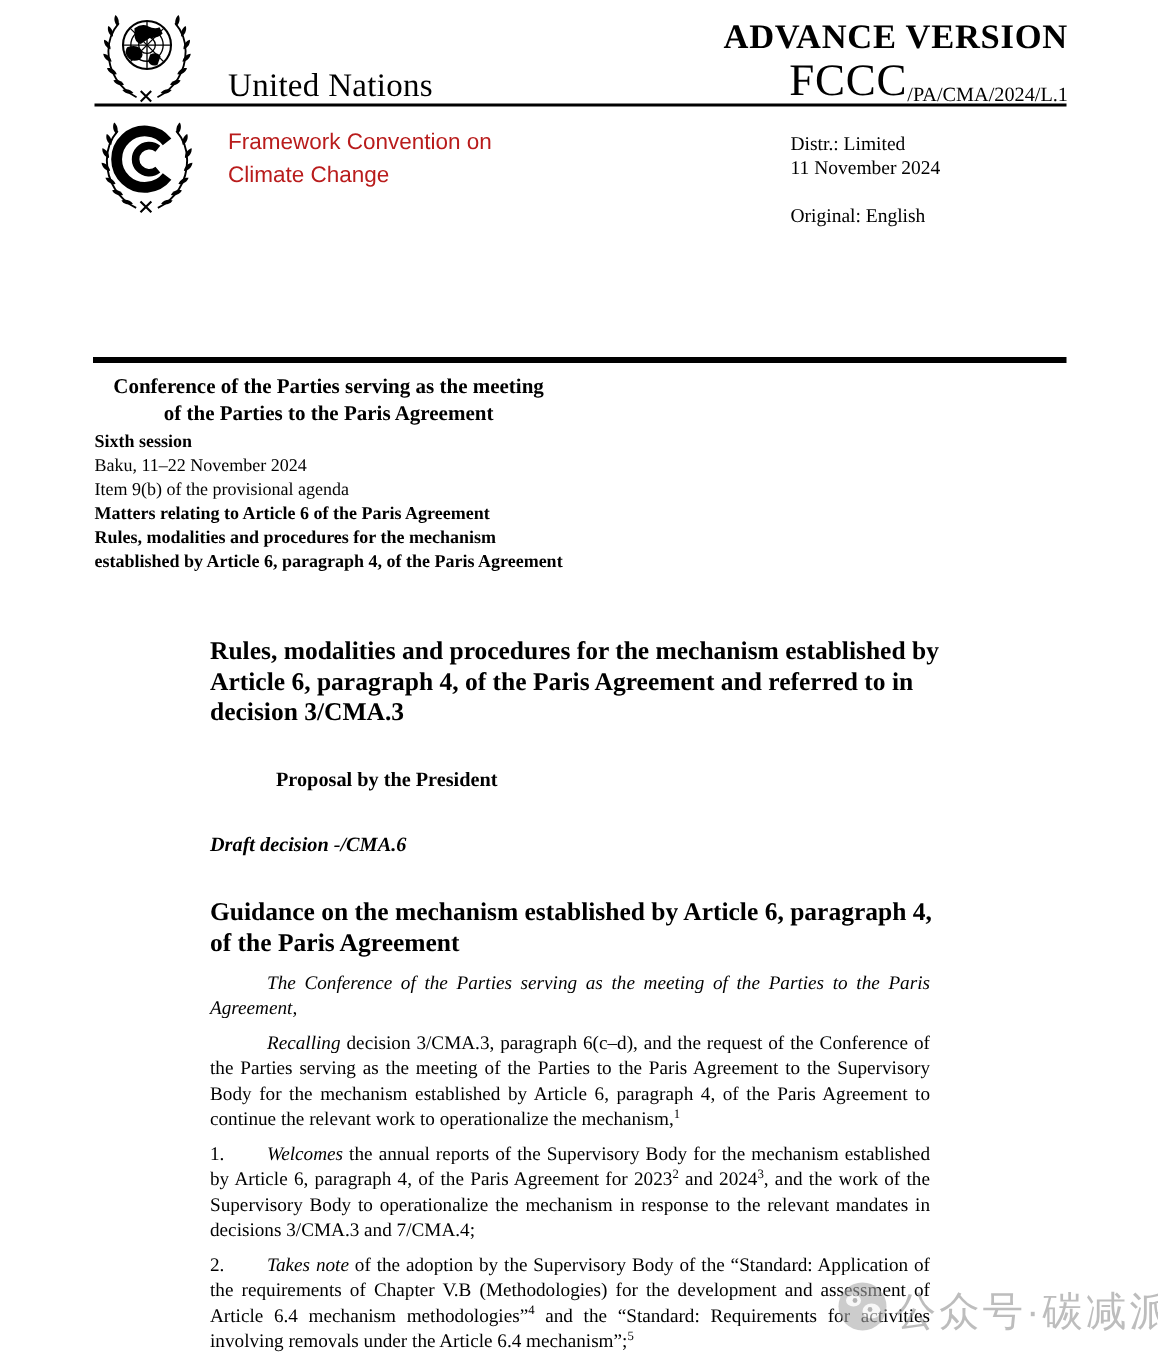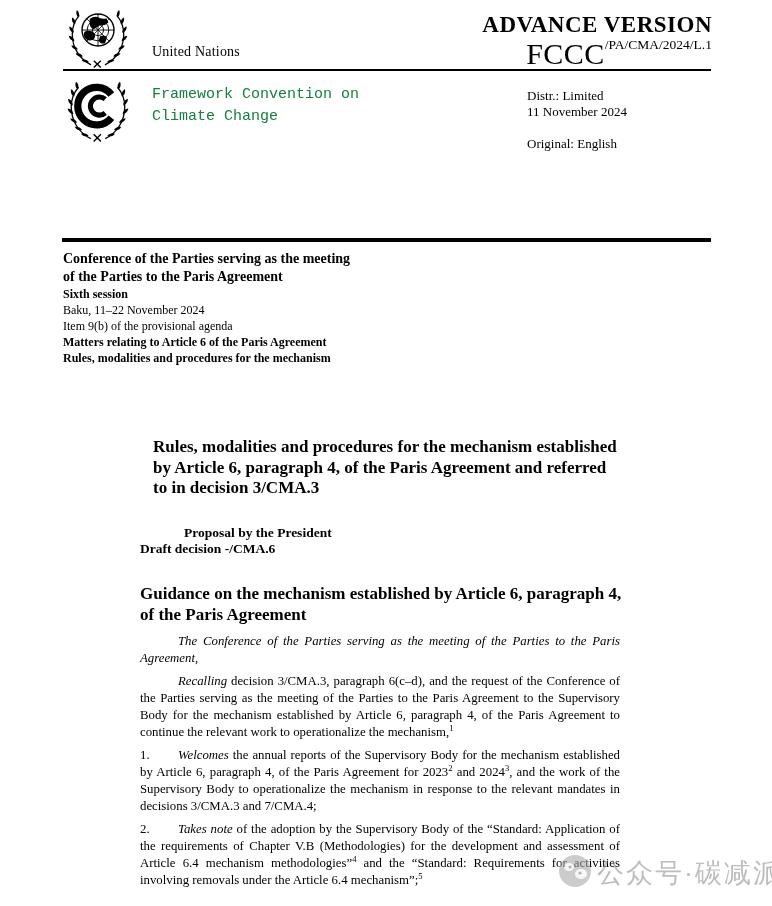--- a/index.html
+++ b/index.html
@@ -4,42 +4,42 @@
 <style>
   html,body{margin:0;padding:0;background:#ffffff;}
   .page{
     position:relative;width:772px;height:906px;background:#fff;
     font-family:"Liberation Serif","DejaVu Serif",serif;color:#000;
     overflow:hidden;
   }
   
   .un-emblem{position:absolute;left:62px;top:5px;width:72px;height:64px;}
   .fccc-emblem{position:absolute;left:61px;top:75px;width:74px;height:68px;}
-  .un-name{position:absolute;left:152px;top:44px;font-size:14px;letter-spacing:.2px;}
+  .un-name{position:absolute;left:152px;top:44px;font-size:22px;letter-spacing:.2px;}
   .advance{position:absolute;right:60px;top:12px;font-size:23px;font-weight:bold;letter-spacing:.5px;}
-  .doc-symbol{position:absolute;right:60px;top:37px;display:flex;align-items:flex-start;}
+  .doc-symbol{position:absolute;right:60px;top:37px;display:flex;align-items:flex-end;}
   .doc-symbol .main{font-size:30px;letter-spacing:.5px;}
   .doc-symbol .sub{font-size:13.5px;}
   .header-rule{position:absolute;left:63px;right:61px;top:69px;height:2px;background:#000;}
-  .org-name{position:absolute;left:152px;top:84px;font-family:Liberation Mono, monospace;
-    color:#15803d;font-size:15px;line-height:22px;font-weight:400;}
+  .org-name{position:absolute;left:152px;top:84px;font-family:Liberation Sans, sans-serif;
+    color:#b91c1c;font-size:15px;line-height:22px;font-weight:400;}
   .distr-block{position:absolute;left:527px;top:88px;font-size:13px;line-height:16px;}
   .distr-block .orig{margin-top:16px;}
   
   .black-bar{position:absolute;left:62px;right:61px;top:238px;height:4px;background:#000;}
   
   .session-block{position:absolute;left:63px;top:250px;}
-  .s-bold-lg{font-size:14px;font-weight:bold;line-height:18px;}
+  .s-bold-lg{font-size:14px;font-weight:bold;line-height:18px;text-align:center;}
   .s-bold-sm{font-size:12px;font-weight:bold;line-height:16px;}
   .s-reg{font-size:12px;line-height:16px;}
   
   .main-col{position:absolute;left:140px;top:424px;width:492px;}
-  .title{font-size:17px;font-weight:bold;line-height:20.5px;margin:13px;}
+  .title{font-size:17px;font-weight:bold;line-height:20.5px;margin:0;}
   .proposal{margin-top:26px;font-size:13.5px;font-weight:bold;margin-left:44px;}
-  .draft{font-size:13.5px;font-weight:bold;}
+  .draft{margin-top:27px;font-size:13.5px;font-weight:bold;font-style:italic;}
   .guidance{font-size:17px;font-weight:bold;line-height:21px;margin:26px 0 0 0;}
   .paras{margin-top:8px;}
   .paras p{font-size:12.8px;line-height:17px;text-align:justify;margin:0 12px 6px 0;}
   .paras p.indent{text-indent:38px;}
   .paras .pnum{display:inline-block;width:38px;font-style:normal;}
   .paras em{font-style:italic;}
   .paras sup{font-size:8.5px;line-height:0;vertical-align:baseline;position:relative;top:-5px;}
   
   .watermark{position:absolute;left:558px;top:854px;display:flex;align-items:center;gap:5px;
     opacity:.58;z-index:5;pointer-events:none;}
@@ -118,20 +118,21 @@
   <div class="black-bar"></div>
 
   <div class="session-block">
     <div class="s-bold-lg">Conference of the Parties serving as the meeting</div>
     <div class="s-bold-lg">of the Parties to the Paris Agreement</div>
     <div class="s-bold-sm">Sixth session</div>
     <div class="s-reg">Baku, 11–22 November 2024</div>
     <div class="s-reg">Item 9(b) of the provisional agenda</div>
     <div class="s-bold-sm">Matters relating to Article 6 of the Paris Agreement</div>
     <div class="s-bold-sm">Rules, modalities and procedures for the mechanism</div>
+    <div class="s-bold-sm">established by Article 6, paragraph 4, of the Paris Agreement</div>
   </div>
 
   <div class="main-col">
     <h1 class="title">Rules, modalities and procedures for the mechanism established by Article 6, paragraph 4, of the Paris Agreement and referred to in decision 3/CMA.3</h1>
     <div class="proposal">Proposal by the President</div>
     <div class="draft">Draft decision -/CMA.6</div>
     <h2 class="guidance">Guidance on the mechanism established by Article 6, paragraph 4, of the Paris Agreement</h2>
     <div class="paras">
         <p class="indent"><em>The Conference of the Parties serving as the meeting of the Parties to the Paris Agreement,</em></p>
         <p class="indent"><em>Recalling</em><span> decision 3/CMA.3, paragraph 6(c–d), and the request of the Conference of the Parties serving as the meeting of the Parties to the Paris Agreement to the Supervisory Body for the mechanism established by Article 6, paragraph 4, of the Paris Agreement to continue the relevant work to operationalize the mechanism,</span><sup>1</sup></p>

